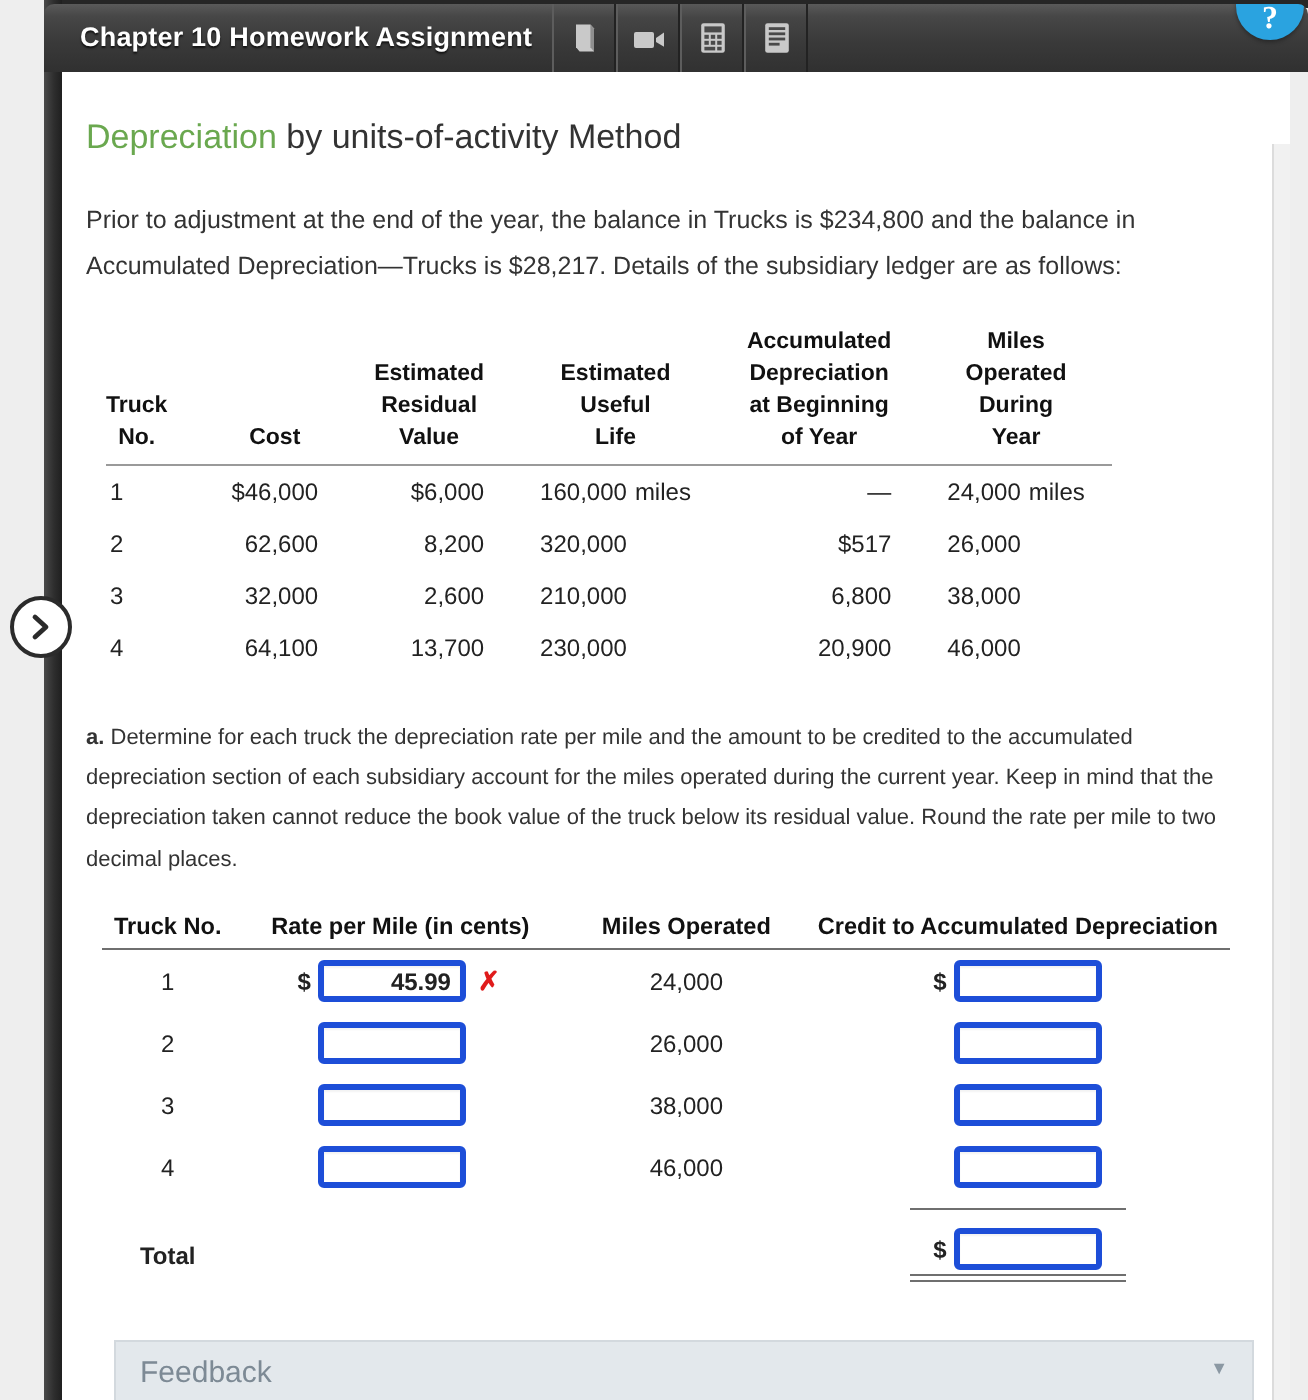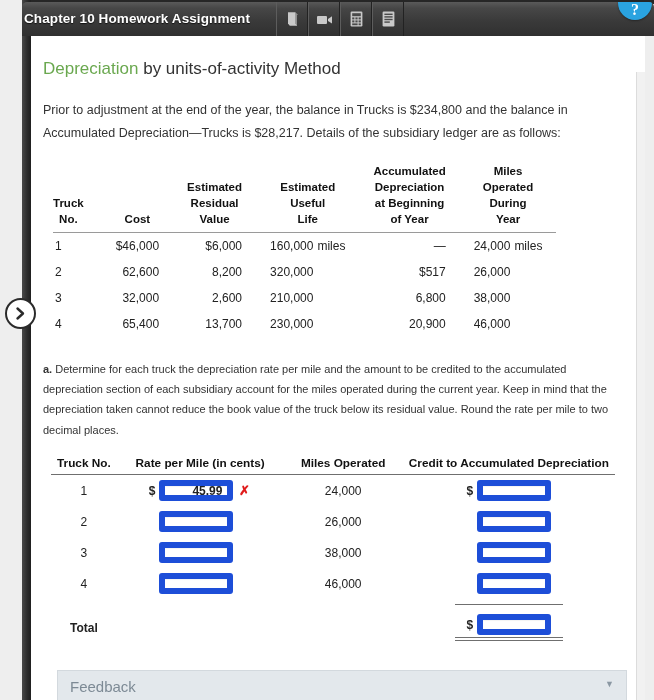--- a/index.html
+++ b/index.html
@@ -38,21 +38,21 @@
     left: 22px; top: 2px;
     width: 632px; height: 34px;
     background: linear-gradient(to bottom, #5a5a5a 0%, #474747 18%, #3a3a3a 55%, #303030 100%);
     border-top-left-radius: 5px;
     border-top-right-radius: 5px;
     z-index: 3;
     overflow: hidden;
   }
   .titlebar-title {
     position: absolute;
-    left: 2px; top: 0;
+    left: 18px; top: 0;
     height: 34px; line-height: 34px;
     color: #ffffff;
     font-size: 13.5px;
     font-weight: bold;
     letter-spacing: .1px;
     white-space: nowrap;
     text-shadow: 0 1px 1px rgba(0,0,0,.7);
   }
   .tool-group {
     position: absolute;
@@ -203,21 +203,21 @@
   }
   .dollar {
     font-size: 12px;
     font-weight: bold;
     color: #222;
   }
   .dollar.spacer { visibility: hidden; }
   input.box {
     width: 74px;
     height: 21px;
-    border: 6px solid #1d4ed8;
+    border: 3px solid #1d4ed8;
     border-radius: 3px;
     background: #ffffff;
     font-family: "Liberation Sans", sans-serif;
     font-size: 12px;
     font-weight: bold;
     color: #222;
     text-align: right;
     padding: 0 5px;
     outline: none;
     box-shadow: inset 0 1px 1px rgba(0,0,0,.05);
@@ -428,21 +428,21 @@
           <tr>
             <td class="c-truck">3</td>
             <td>32,000</td>
             <td>2,600</td>
             <td class="c-life"><span>210,000</span><span class="unit"></span></td>
             <td>6,800</td>
             <td class="c-miles"><span>38,000</span><span class="unit"></span></td>
           </tr>
           <tr>
             <td class="c-truck">4</td>
-            <td>65,400</td>
+            <td>64,100</td>
             <td>13,700</td>
             <td class="c-life"><span>230,000</span><span class="unit"></span></td>
             <td>20,900</td>
             <td class="c-miles"><span>46,000</span><span class="unit"></span></td>
           </tr>
         </tbody>
       </table>
 
       <p class="part-a">
         <b>a.</b><span> Determine for each truck the depreciation rate per mile and the amount to be credited to the accumulated depreciation section of each subsidiary account for the miles operated during the current year. Keep in mind that the depreciation taken cannot reduce the book value of the truck below its residual value. Round the rate per mile to two decimal places.</span>

